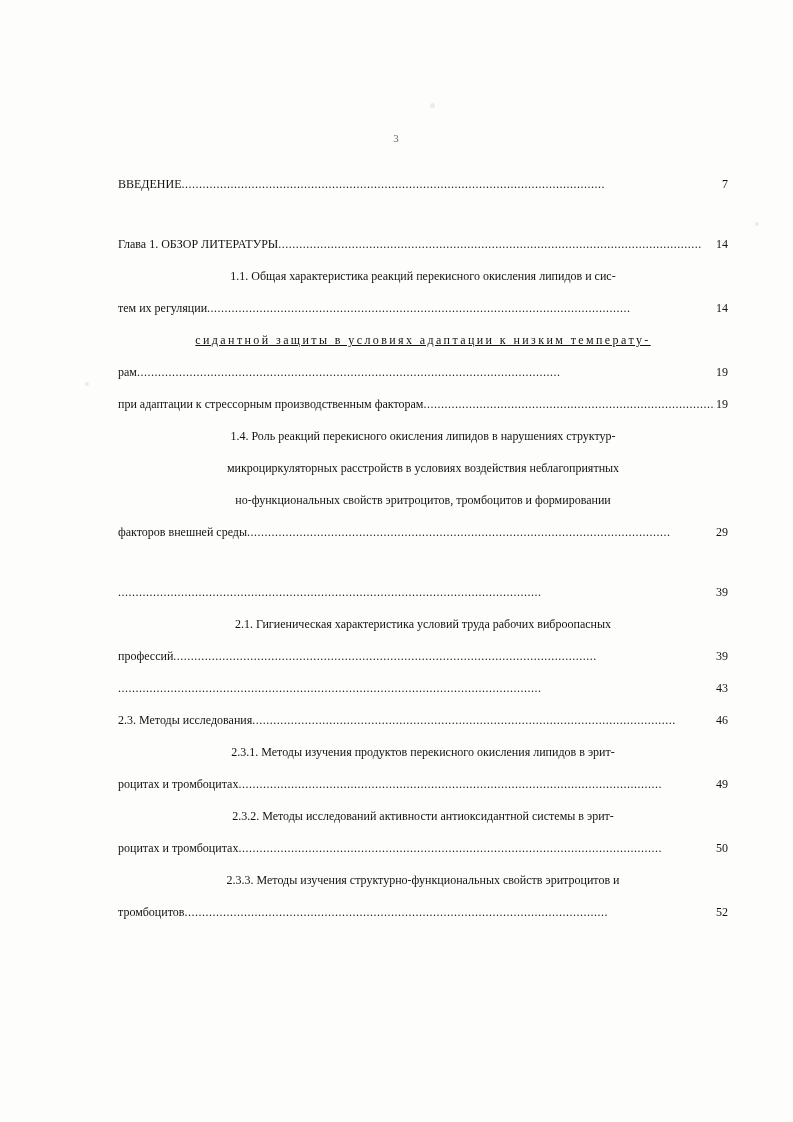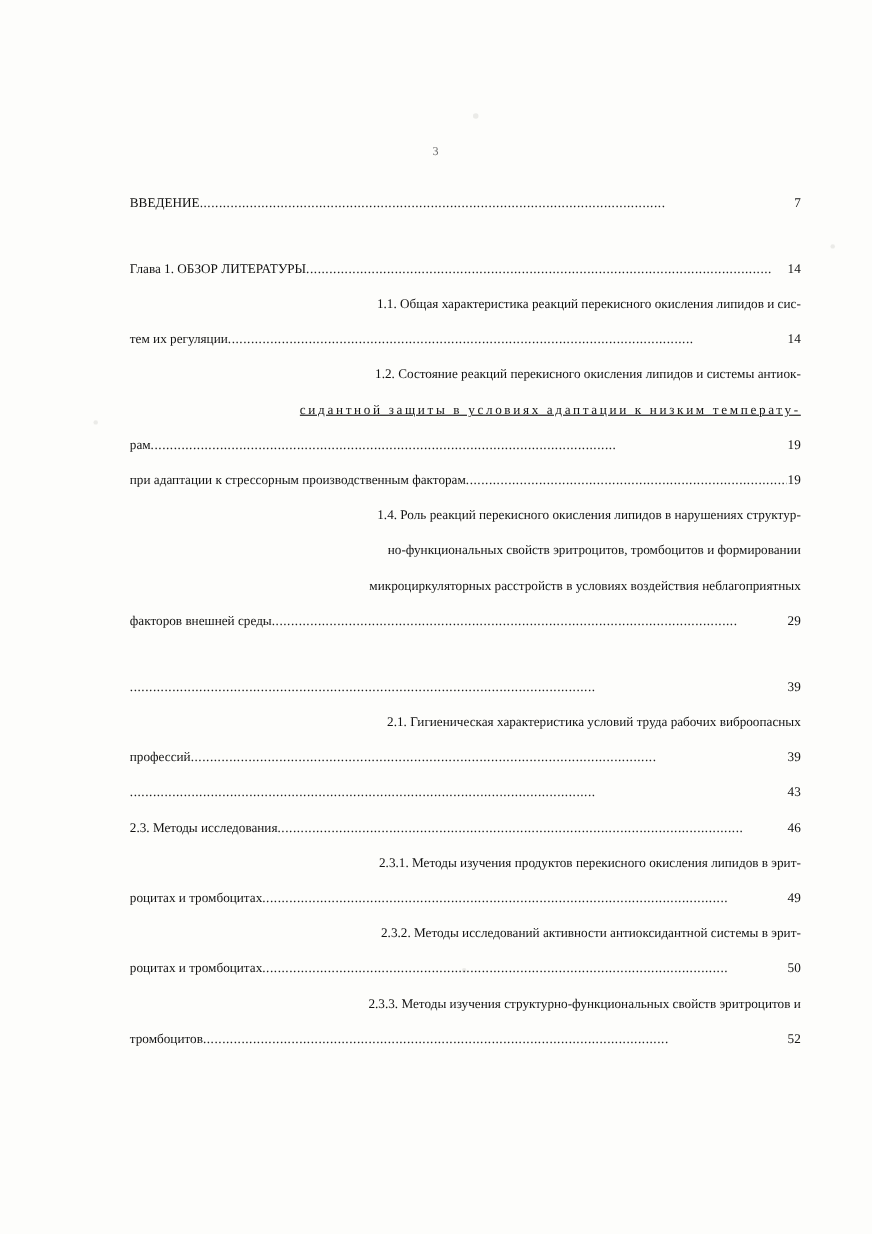--- a/index.html
+++ b/index.html
@@ -59,21 +59,21 @@
     white-space: nowrap;
     letter-spacing: 0.5px;
     color: #1b1b1b;
   }
   .line .pg {
     white-space: pre;
     padding-left: 1px;
   }
   .justify-row {
     display: flex;
-    justify-content: flex-end;
+    justify-content: center;
     width: 100%;
   }
   .justify-row .w {
     white-space: pre;
   }
   .smudge {
     position: absolute;
     background: #d9d9d6;
     border-radius: 50%;
     opacity: .5;
@@ -116,23 +116,20 @@
       </div>
       <div class="line">
         <span class="txt">тем их регуляции</span>
         <span class="dots">.........................................................................................................................</span>
         <span class="pg">14</span>
       </div>
     </div>
 
     <div class="entry">
       <div class="justify-row">
-        <span class="w">1.2. Состояние реакций перекисного окисления липидов и системы антиок-</span>
-      </div>
-      <div class="justify-row">
         <span class="w" style="letter-spacing:2.4px;text-decoration:underline;">сидантной защиты в условиях адаптации к низким температу-</span>
       </div>
       <div class="line">
         <span class="txt">рам</span>
         <span class="dots">.........................................................................................................................</span>
         <span class="pg">19</span>
       </div>
     </div>
 
     <div class="entry">
@@ -141,24 +138,24 @@
         <span class="dots">.....................................................................................</span>
         <span class="pg">19</span>
       </div>
     </div>
 
     <div class="entry">
       <div class="justify-row">
         <span class="w">1.4. Роль реакций перекисного окисления липидов в нарушениях структур-</span>
       </div>
       <div class="justify-row">
+        <span class="w">микроциркуляторных расстройств в условиях воздействия неблагоприятных</span>
+      </div>
+      <div class="justify-row">
         <span class="w">но-функциональных свойств эритроцитов, тромбоцитов и формировании</span>
-      </div>
-      <div class="justify-row">
-        <span class="w">микроциркуляторных расстройств в условиях воздействия неблагоприятных</span>
       </div>
       <div class="line">
         <span class="txt">факторов внешней среды</span>
         <span class="dots">.........................................................................................................................</span>
         <span class="pg">29</span>
       </div>
     </div>
 
     <div class="spacer-lg"></div>
 

